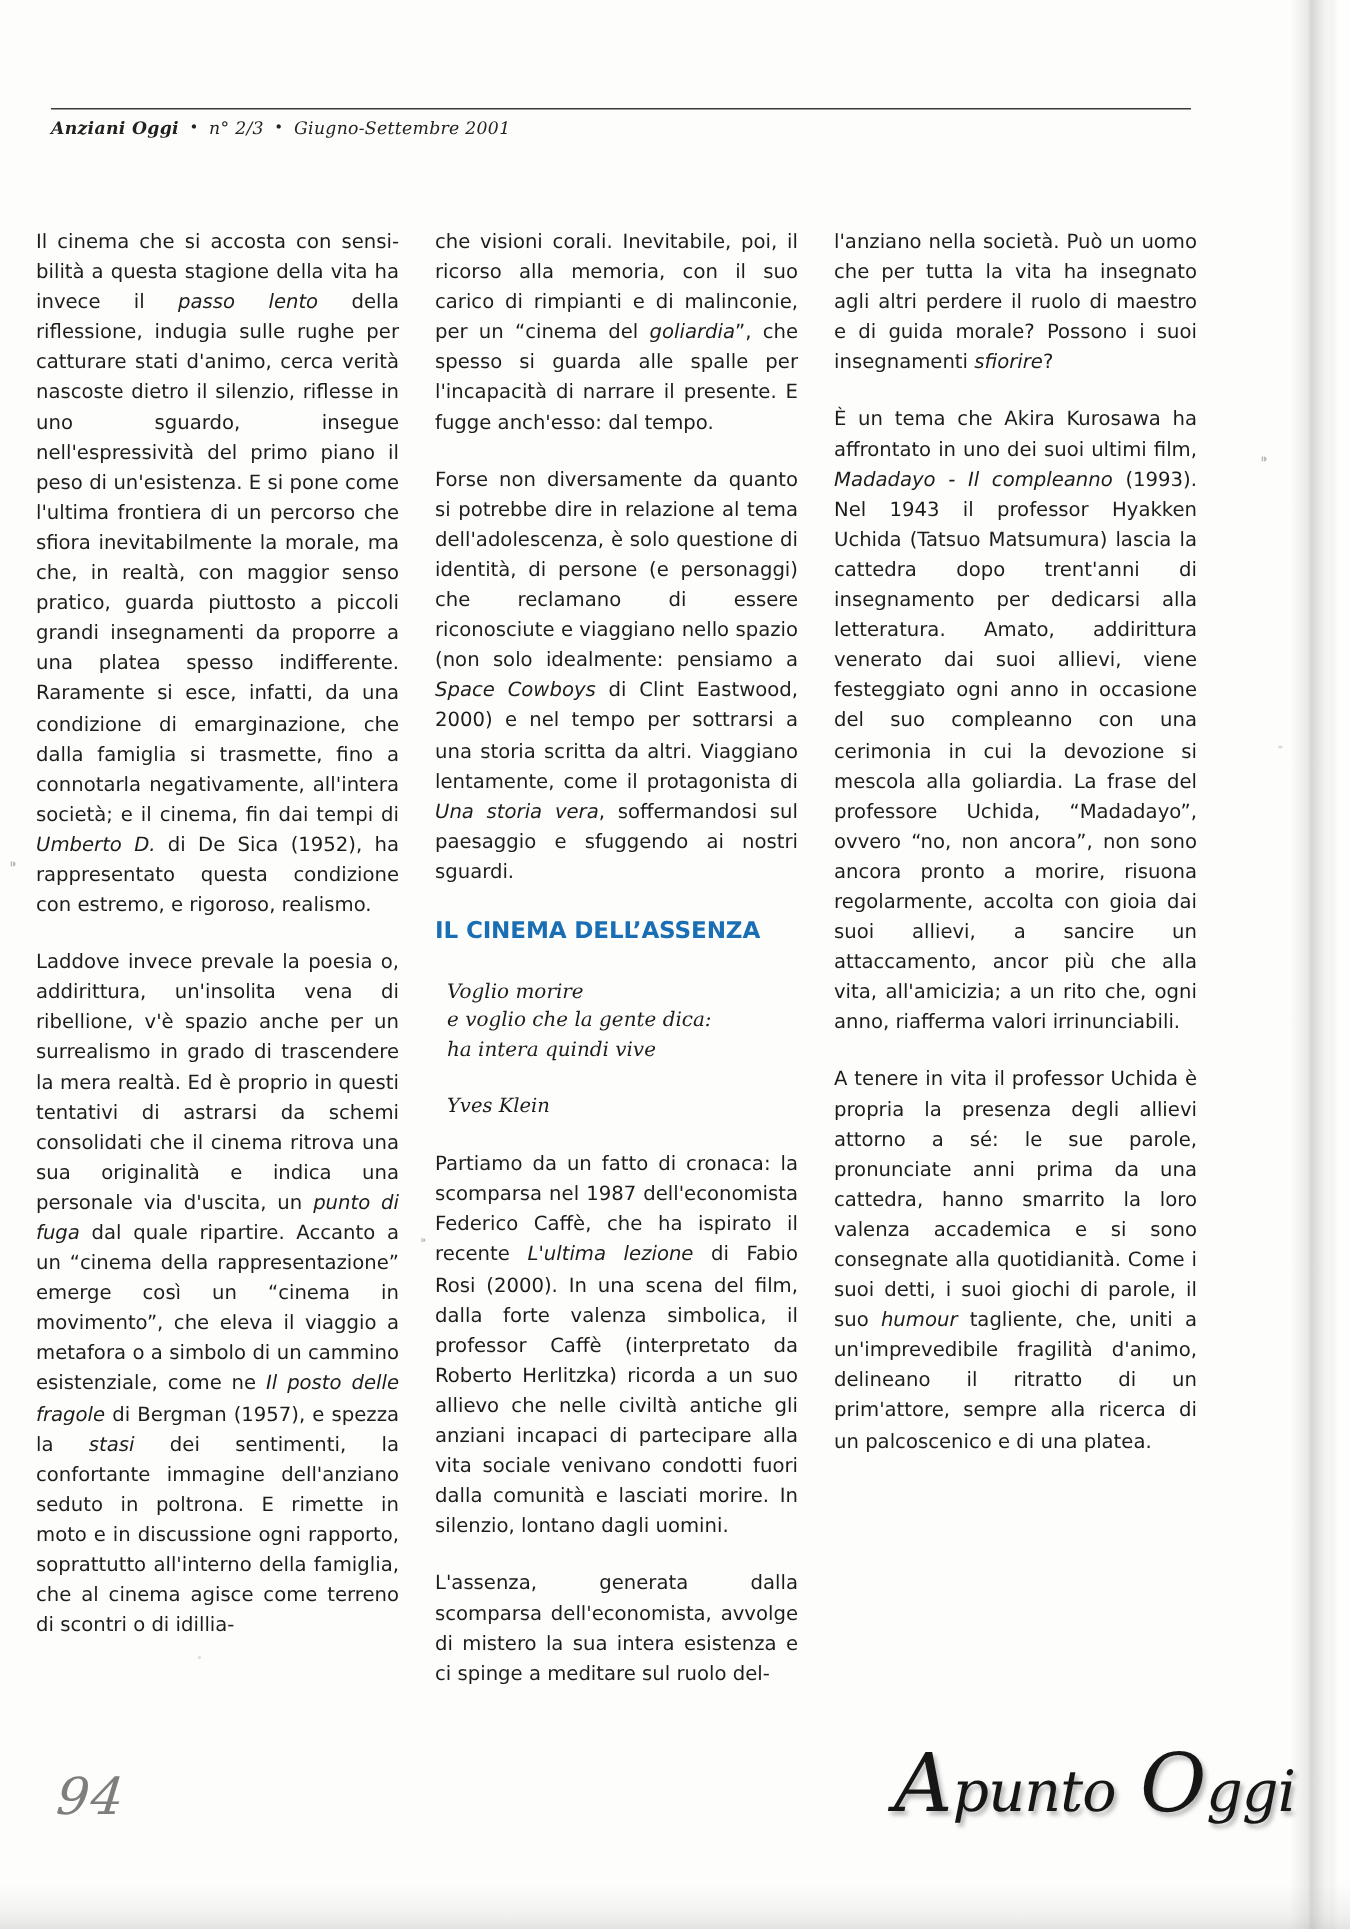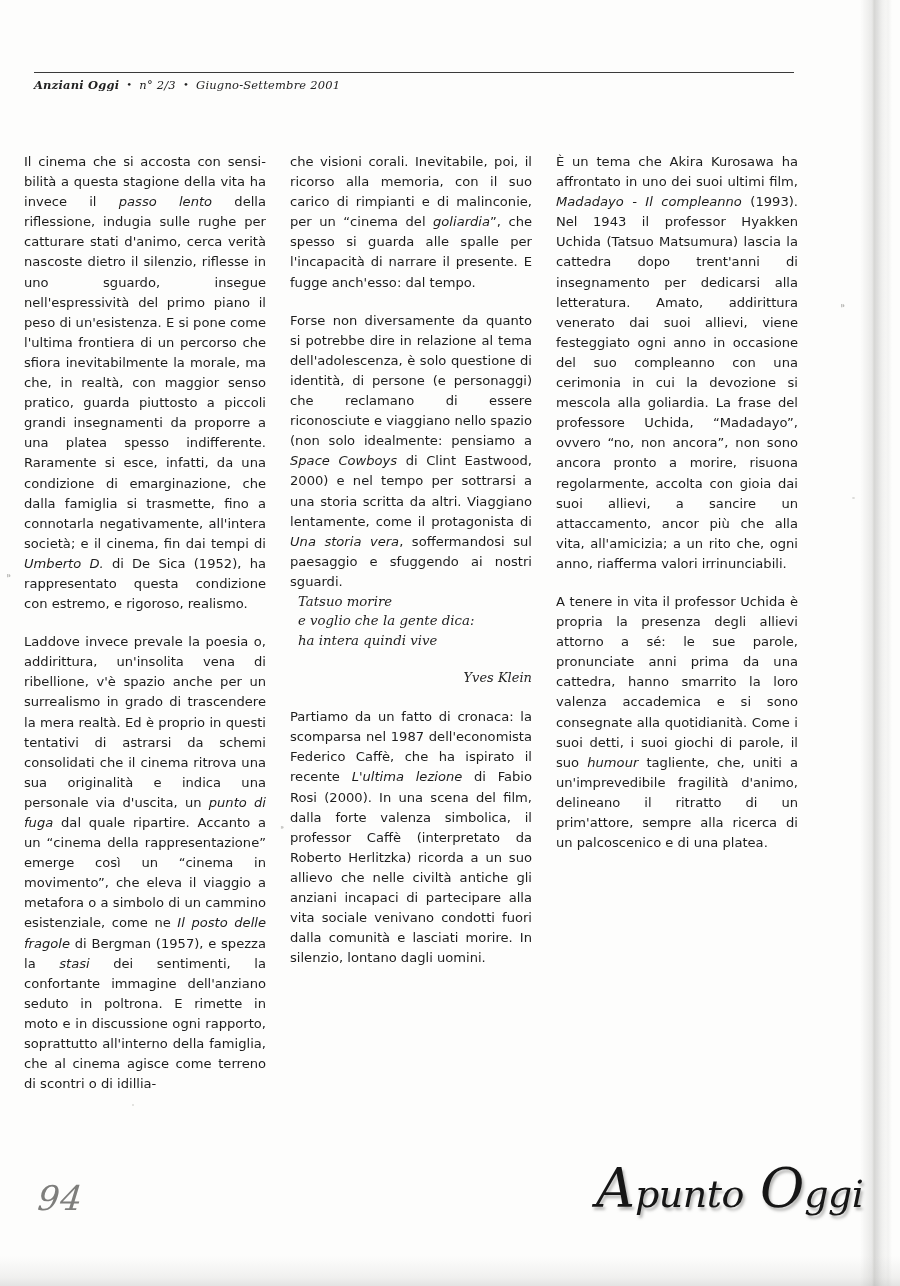--- a/index.html
+++ b/index.html
@@ -157,21 +157,20 @@
     line-height: 19.4px;
     margin: 0 0 20px 8px;
     color: #1d1d1d;
   }
   .epigraph-attr {
     font-family: "DejaVu Serif", serif;
     font-style: italic;
     font-size: 13.0px;
     margin: 0 0 22px 8px;
     color: #1d1d1d;
-    text-align: right;
   }
 
   
   .page-number {
     position: absolute;
     left: 38px;
     top: 1178px;
     font-family: "DejaVu Serif", serif;
     font-style: italic;
     font-size: 34px;
@@ -221,32 +220,35 @@
 
     <div class="col">
       <p>Il cinema che si accosta con sensi-bilità a questa stagione della vita ha invece il <i>passo lento</i> della riflessione, indugia sulle rughe per catturare stati d'animo, cerca verità nascoste dietro il silenzio, riflesse in uno sguardo, insegue nell'espressività del primo piano il peso di un'esistenza. E si pone come l'ultima frontiera di un percorso che sfiora inevitabilmente la morale, ma che, in realtà, con maggior senso pratico, guarda piuttosto a piccoli grandi insegnamenti da proporre a una platea spesso indifferente. Raramente si esce, infatti, da una condizione di emarginazione, che dalla famiglia si trasmette, fino a connotarla negativamente, all'intera società; e il cinema, fin dai tempi di <i>Umberto D.</i> di De Sica (1952), ha rappresentato questa condizione con estremo, e rigoroso, realismo.</p>
       <p>Laddove invece prevale la poesia o, addirittura, un'insolita vena di ribellione, v'è spazio anche per un surrealismo in grado di trascendere la mera realtà. Ed è proprio in questi tentativi di astrarsi da schemi consolidati che il cinema ritrova una sua originalità e indica una personale via d'uscita, un <i>punto di fuga</i> dal quale ripartire. Accanto a un “cinema della rappresentazione” emerge così un “cinema in movimento”, che eleva il viaggio a metafora o a simbolo di un cammino esistenziale, come ne <i>Il posto delle fragole</i> di Bergman (1957), e spezza la <i>stasi</i> dei sentimenti, la confortante immagine dell'anziano seduto in poltrona. E rimette in moto e in discussione ogni rapporto, soprattutto all'interno della famiglia, che al cinema agisce come terreno di scontri o di idillia-</p>
     </div>
 
     <div class="col">
       <p>che visioni corali. Inevitabile, poi, il ricorso alla memoria, con il suo carico di rimpianti e di malinconie, per un “cinema del <i>goliardia</i>”, che spesso si guarda alle spalle per l'incapacità di narrare il presente. E fugge anch'esso: dal tempo.</p>
       <p>Forse non diversamente da quanto si potrebbe dire in relazione al tema dell'adolescenza, è solo questione di identità, di persone (e personaggi) che reclamano di essere riconosciute e viaggiano nello spazio (non solo idealmente: pensiamo a <i>Space Cowboys</i> di Clint Eastwood, 2000) e nel tempo per sottrarsi a una storia scritta da altri. Viaggiano lentamente, come il protagonista di <i>Una storia vera</i>, soffermandosi sul paesaggio e sfuggendo ai nostri sguardi.</p>
 
+      <h2 class="section-head" style="color: rgb(26, 111, 180);">IL CINEMA DELL’ASSENZA</h2>
 
       <div class="epigraph">
-        <div>Tatsuo morire</div>
+        <div>Voglio morire</div>
         <div>e voglio che la gente dica:</div>
         <div>ha intera quindi vive</div>
       </div>
       <div class="epigraph-attr">Yves Klein</div>
 
       <p>Partiamo da un fatto di cronaca: la scomparsa nel 1987 dell'economista Federico Caffè, che ha ispirato il recente <i>L'ultima lezione</i> di Fabio Rosi (2000). In una scena del film, dalla forte valenza simbolica, il professor Caffè (interpretato da Roberto Herlitzka) ricorda a un suo allievo che nelle civiltà antiche gli anziani incapaci di partecipare alla vita sociale venivano condotti fuori dalla comunità e lasciati morire. In silenzio, lontano dagli uomini.</p>
+      <p>L'assenza, generata dalla scomparsa dell'economista, avvolge di mistero la sua intera esistenza e ci spinge a meditare sul ruolo del-</p>
     </div>
 
     <div class="col">
+      <p>l'anziano nella società. Può un uomo che per tutta la vita ha insegnato agli altri perdere il ruolo di maestro e di guida morale? Possono i suoi insegnamenti <i>sfiorire</i>?</p>
       <p>È un tema che Akira Kurosawa ha affrontato in uno dei suoi ultimi film, <i>Madadayo - Il compleanno</i> (1993). Nel 1943 il professor Hyakken Uchida (Tatsuo Matsumura) lascia la cattedra dopo trent'anni di insegnamento per dedicarsi alla letteratura. Amato, addirittura venerato dai suoi allievi, viene festeggiato ogni anno in occasione del suo compleanno con una cerimonia in cui la devozione si mescola alla goliardia. La frase del professore Uchida, “Madadayo”, ovvero “no, non ancora”, non sono ancora pronto a morire, risuona regolarmente, accolta con gioia dai suoi allievi, a sancire un attaccamento, ancor più che alla vita, all'amicizia; a un rito che, ogni anno, riafferma valori irrinunciabili.</p>
       <p>A tenere in vita il professor Uchida è propria la presenza degli allievi attorno a sé: le sue parole, pronunciate anni prima da una cattedra, hanno smarrito la loro valenza accademica e si sono consegnate alla quotidianità. Come i suoi detti, i suoi giochi di parole, il suo <i>humour</i> tagliente, che, uniti a un'imprevedibile fragilità d'animo, delineano il ritratto di un prim'attore, sempre alla ricerca di un palcoscenico e di una platea.</p>
     </div>
 
   </div>
 
   <div class="page-number" style="color: rgb(126, 126, 124);">94</div>
 
   <div class="logo">
     <span class="word"><span class="cap">A</span><span class="rest">punto</span></span><span class="gap"></span><span class="word"><span class="cap">O</span><span class="rest">ggi</span></span>

